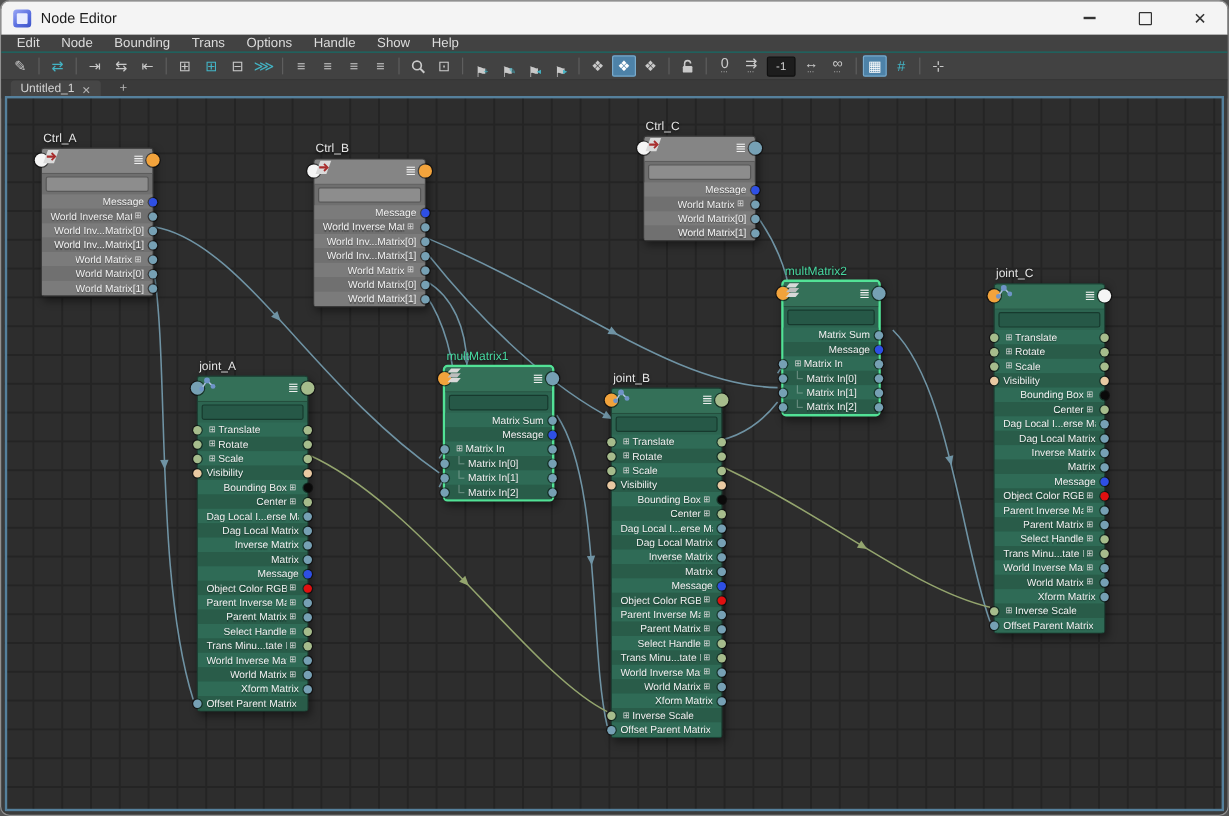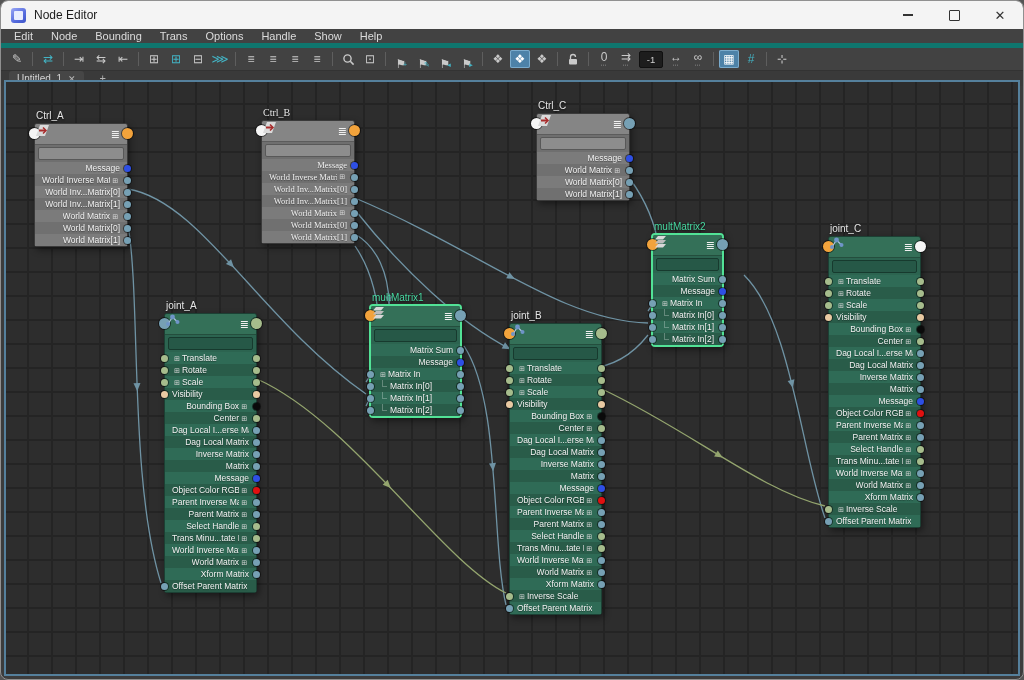--- a/index.html
+++ b/index.html
@@ -10,21 +10,21 @@
   .appicon{width:15px;height:15px;border-radius:3px;margin-right:8px;position:relative;
            background:linear-gradient(140deg,#9aa7f5 0%,#5a6fe0 55%,#3d54c8 100%);}
   .appicon::after{content:"";position:absolute;left:3px;right:3px;top:3px;bottom:3px;background:#e9edff;border-radius:1px;}
   .wtitle{font-size:12px;color:#1b1b1b;}
   .winbtns{margin-left:auto;display:flex;height:100%;}
   .wbtn{width:46px;display:flex;align-items:center;justify-content:center;}
   .glyph-min{width:10px;height:1.5px;background:#333;}
   .glyph-max{width:9px;height:9px;border:1.2px solid #333;border-radius:1px;}
   .glyph-close{font-size:13px;color:#333;line-height:1;}
   
-  .menubar{height:14px;background:#424242;display:flex;align-items:center;padding:0 4px;border-bottom:5px solid #0f766e;}
+  .menubar{height:14px;background:#424242;display:flex;align-items:center;padding:0 4px;border-bottom:1px solid #0f766e;}
   .mitem{font-size:11px;color:#dcdcdc;padding:0 9px;white-space:nowrap;}
   
   .toolbar{height:22px;background:#424242;display:flex;align-items:center;padding:0 5px;border-bottom:1px solid #333;}
   .tsep{width:1px;height:14px;background:#5e5e5e;margin:0 4px;flex:none;}
   .ticon{min-width:20px;height:18px;display:flex;flex-direction:column;align-items:center;justify-content:center;
          color:#c9c9c9;font-size:12px;line-height:1;border-radius:2px;flex:none;margin:0 1px;}
   .ticon .dots{font-size:6px;letter-spacing:1px;margin-top:-1px;color:#bdbdbd;}
   .ticon .sup{font-size:7px;margin-top:-9px;margin-left:8px;color:#43b3c4;height:0;}
   .ticon.accent{color:#43b3c4;}
   .ticon.active{background:#4d82a8;box-shadow:inset 0 0 0 1px #7aabcc;color:#fff;}
@@ -311,21 +311,21 @@
         </div>
         <div class="row r">
           <span class="lbl">World Matrix[0]</span>
           <span class="pin r" style="background: rgb(118, 160, 180);"></span>
         </div>
         <div class="row r">
           <span class="lbl">World Matrix[1]</span>
           <span class="pin r" style="background: rgb(118, 160, 180);"></span>
         </div>
       </div>
-      <div class="node gray" style="left: 257px; top: 40px; width: 94px; font-family: Liberation Serif, serif;">
+      <div class="node gray" style="left: 257px; top: 52px; width: 94px;">
         <div class="ntitle">Ctrl_B</div>
         <div class="nheader">
           <span class="hpin l" style="background: rgb(245, 245, 245);"></span>
           <span class="nicon">
             <svg width="15" height="13">
               <polygon points="5,1 14,1 10,12 1,12" fill="#dadada"></polygon>
               <path d="M4,6.5 H10" stroke="#a82c2c" stroke-width="1.8" fill="none"></path>
               <path d="M8,3.5 L11,6.5 L8,9.5" stroke="#a82c2c" stroke-width="1.5" fill="none"></path>
             </svg>
           </span>
@@ -438,21 +438,21 @@
           <span class="pin l" style="background: rgb(118, 160, 180);"></span>
           <span class="lbl">Matrix In[1]</span>
           <span class="pin r" style="background: rgb(118, 160, 180);"></span>
         </div>
         <div class="row child">
           <span class="pin l" style="background: rgb(118, 160, 180);"></span>
           <span class="lbl">Matrix In[2]</span>
           <span class="pin r" style="background: rgb(118, 160, 180);"></span>
         </div>
       </div>
-      <div class="node green selected" style="left: 647px; top: 153px; width: 73px;">
+      <div class="node green selected" style="left: 647px; top: 153px; width: 83px;">
         <div class="ntitle sel">multMatrix2</div>
         <div class="nheader">
           <span class="hpin l" style="background: rgb(242, 163, 60);"></span>
           <span class="nicon">
             <svg width="15" height="14">
               <polygon points="5,1 13,1 10,4.5 2,4.5" fill="#d8d8d8"></polygon>
               <polygon points="5,5 13,5 10,8.5 2,8.5" fill="#bdbdbd"></polygon>
               <polygon points="5,9 13,9 10,12.5 2,12.5" fill="#d8d8d8"></polygon>
             </svg>
           </span>

